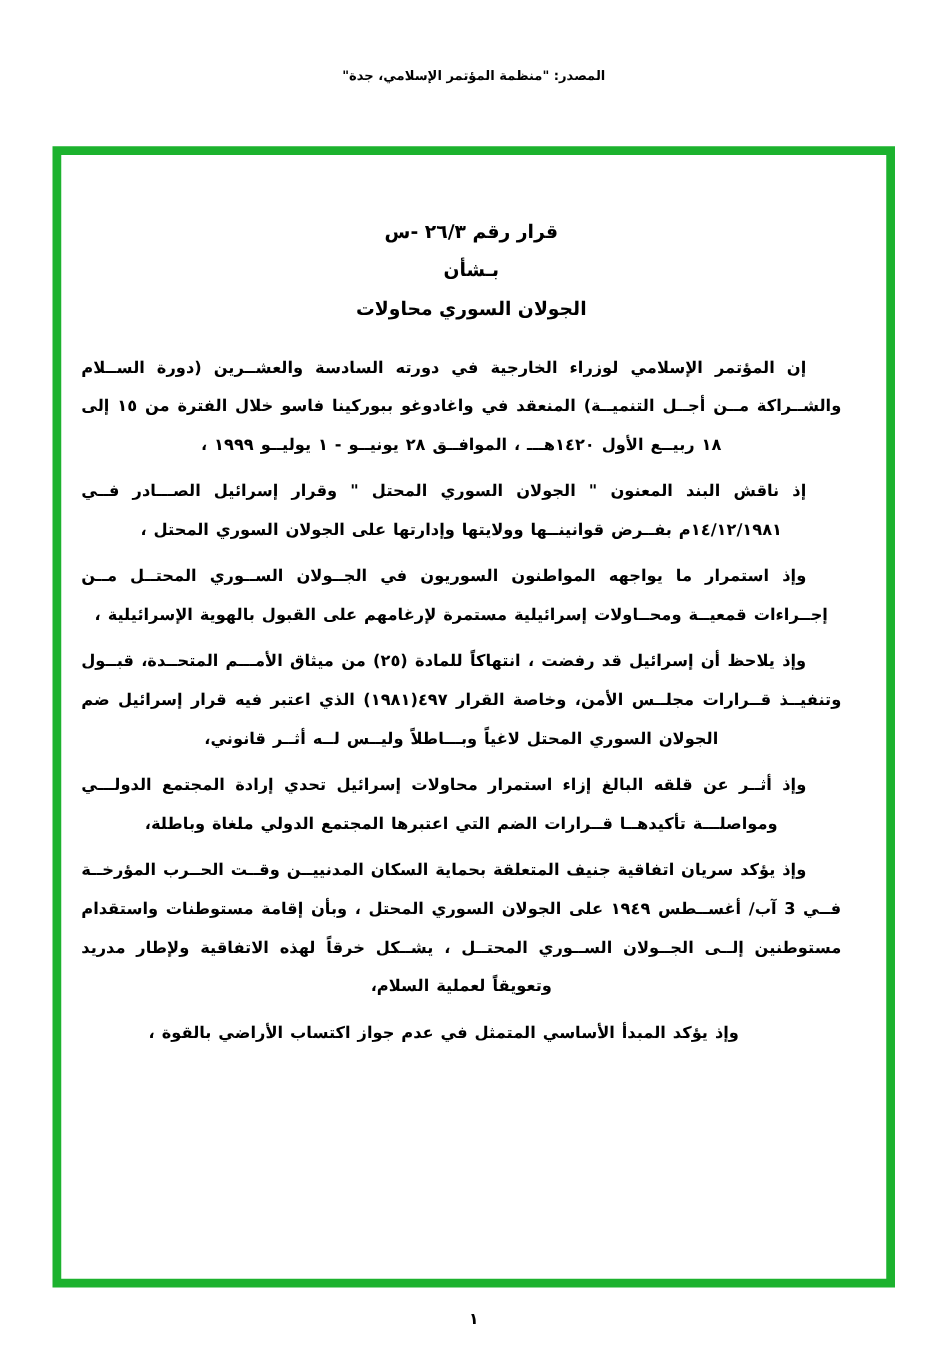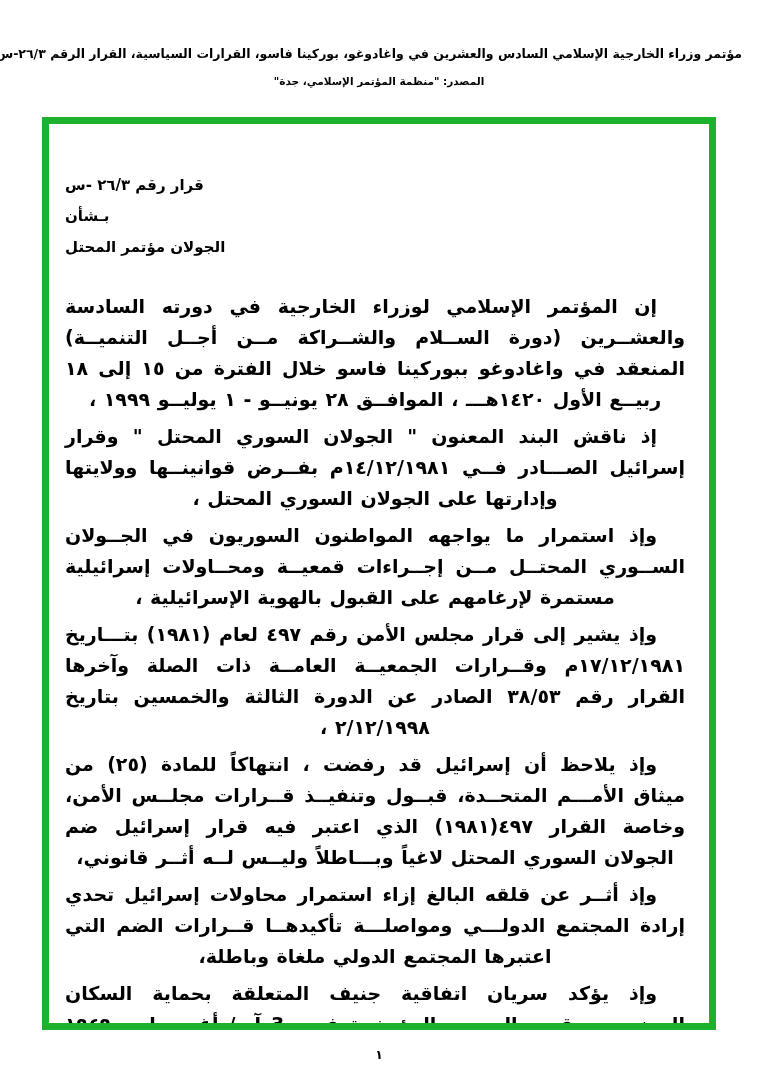--- a/index.html
+++ b/index.html
@@ -46,30 +46,30 @@
     right: 42px;
     width: 674px;
     height: 913px;
     border: 7px solid #1cb22e;
     box-sizing: border-box;
     padding: 46px 20px 0 16px;
     overflow: hidden;
     background: #ffffff;
   }
   .title-block {
-    text-align: left;
+    text-align: center;
     font-weight: bold;
-    margin-bottom: 28px;
+    margin-bottom: 16px;
   }
   .title-line1 { font-size: 15px;   line-height: 31px; }
   .title-line2 { font-size: 15px; line-height: 31px; }
   .title-line3 { font-size: 15px;   line-height: 31px; }
   .body-text p.para {
-    margin: 0 4px 6px 0;
-    font-size: 19px;
+    margin: 0 16px 6px 0;
+    font-size: 13px;
     font-weight: bold;
     line-height: 31px;
     text-align: justify;
     text-align-last: center;
     text-indent: 28px;
     word-spacing: 1px;
   }
   .lead {
     font-weight: 900;
   }
@@ -82,37 +82,35 @@
     font-size: 12.5px;
     font-weight: bold;
   }
 </style>
 </head>
 <body>
 
 <div class="page">
 
   <div class="top-header">
-    <div class="header-line1">مؤتمر وزراء الخارجية الإسلامي السادس والعشرين في واغادوغو، بوركينا فاسو، القرارات السياسية، القرار الرقم ٢٦/٣-س</div>
     <div class="header-line2">المصدر:  "منظمة المؤتمر الإسلامي، جدة"</div>
   </div>
 
   <div class="frame" style="border-color: rgb(28, 178, 46);">
 
     <div class="title-block">
       <div class="title-line1">قرار رقم ٢٦/٣ -س</div>
       <div class="title-line2">بـشأن</div>
-      <div class="title-line3">الجولان مؤتمر المحتل</div>
+      <div class="title-line3">الجولان السوري محاولات</div>
     </div>
 
     <div class="body-text">
       <p class="para"><span class="lead"></span><span>إن المؤتمر الإسلامي لوزراء الخارجية في دورته السادسة والعشــرين (دورة الســلام والشــراكة مــن أجــل التنميــة) المنعقد في واغادوغو ببوركينا فاسو خلال الفترة من ١٥ إلى ١٨ ربيــع الأول ١٤٢٠هـــ ، الموافــق ٢٨ يونيــو - ١ يوليــو ١٩٩٩ ،</span></p>
       <p class="para"><span class="lead">إذ ناقش </span><span>البند المعنون " الجولان السوري المحتل " وقرار إسرائيل الصـــادر فــي ١٤/١٢/١٩٨١م بفــرض قوانينــها وولايتها وإدارتها على الجولان السوري المحتل ،</span></p>
       <p class="para"><span class="lead">وإذ استمرار </span><span>ما يواجهه المواطنون السوريون في الجــولان الســوري المحتــل مــن إجــراءات قمعيــة ومحــاولات إسرائيلية مستمرة لإرغامهم على القبول بالهوية الإسرائيلية ،</span></p>
-      <p class="para"><span class="lead">وإذ يشير </span><span>إلى قرار مجلس الأمن رقم ٤٩٧ لعام (١٩٨١) بتـــاريخ ١٧/١٢/١٩٨١م وقــرارات الجمعيــة العامــة ذات الصلة وآخرها القرار رقم ٣٨/٥٣ الصادر عن الدورة الثالثة والخمسين بتاريخ ٢/١٢/١٩٩٨ ،</span></p>
       <p class="para"><span class="lead">وإذ يلاحظ </span><span>أن إسرائيل قد رفضت ، انتهاكاً للمادة (٢٥) من ميثاق الأمـــم المتحــدة، قبــول وتنفيــذ قــرارات مجلــس الأمن، وخاصة القرار ٤٩٧(١٩٨١) الذي اعتبر فيه قرار إسرائيل ضم الجولان السوري المحتل لاغياً وبـــاطلاً وليــس لــه أثــر قانوني،</span></p>
       <p class="para"><span class="lead">وإذ أثــر </span><span>عن قلقه البالغ إزاء استمرار محاولات إسرائيل تحدي إرادة المجتمع الدولـــي ومواصلـــة تأكيدهــا قــرارات الضم التي اعتبرها المجتمع الدولي ملغاة وباطلة،</span></p>
       <p class="para"><span class="lead">وإذ يؤكد </span><span>سريان اتفاقية جنيف المتعلقة بحماية السكان المدنييــن وقــت الحــرب المؤرخــة فــي 3 آب/ أغســطس ١٩٤٩ على الجولان السوري المحتل ، وبأن إقامة مستوطنات واستقدام مستوطنين إلــى الجــولان الســوري المحتــل ، يشــكل خرقاً لهذه الاتفاقية ولإطار مدريد وتعويقاً لعملية السلام،</span></p>
       <p class="para"><span class="lead">وإذ يؤكد </span><span>المبدأ الأساسي المتمثل في عدم جواز اكتساب الأراضي بالقوة ،</span></p>
     </div>
 
   </div>
 
   <div class="page-number">١</div>
 

